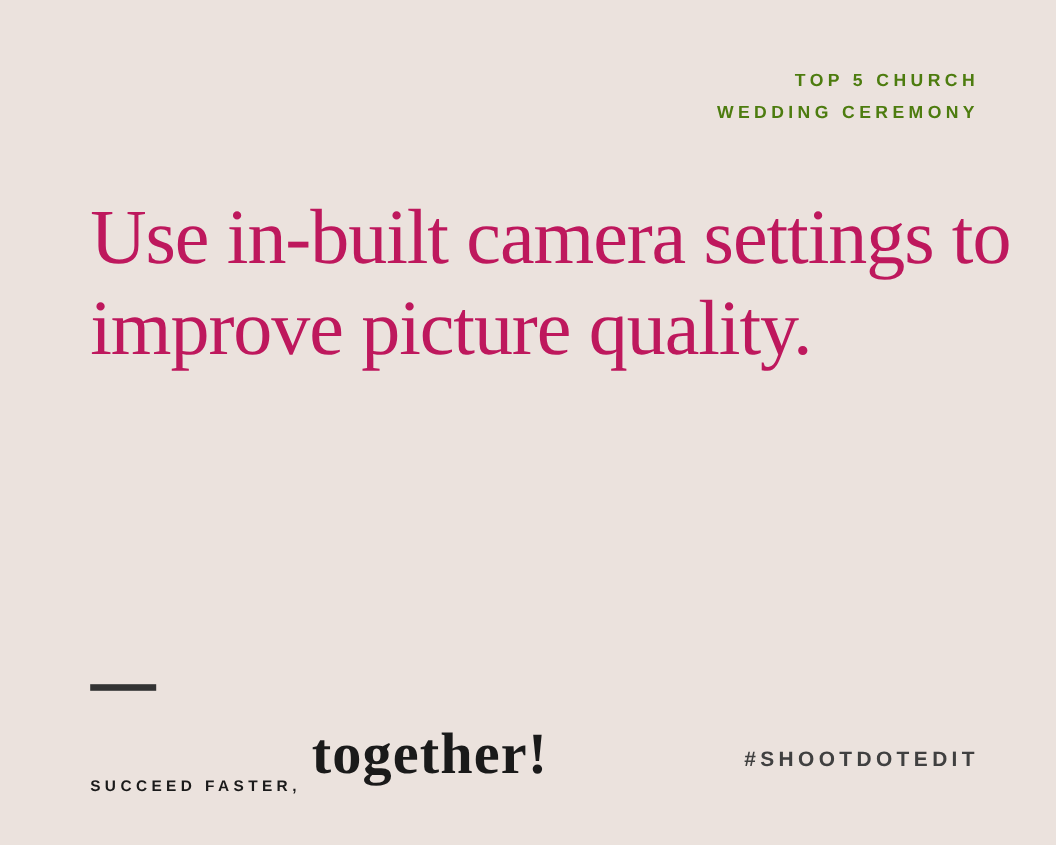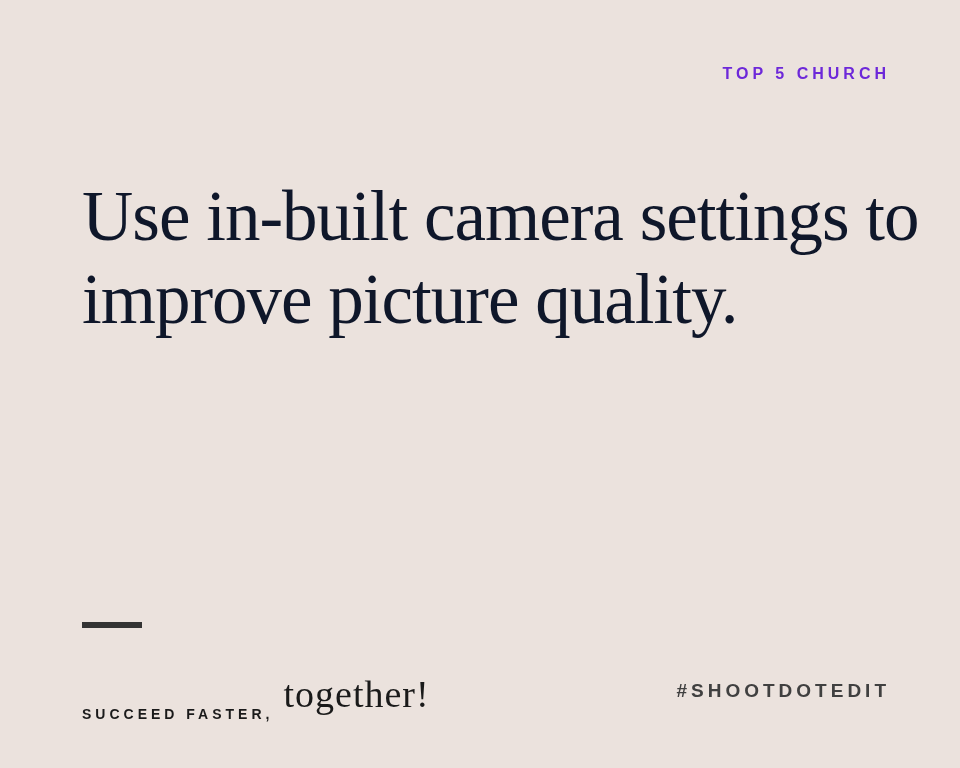--- a/index.html
+++ b/index.html
@@ -17,30 +17,30 @@
     .header-text {
       position: absolute;
       top: 60px;
       right: 70px;
       text-align: right;
       font-family: Arial, sans-serif;
       font-weight: bold;
       font-size: 16px;
       letter-spacing: 4px;
       line-height: 1.8;
-      color: #6d28d9;
+      color: #4d7c0f;
     }
     .main-headline {
       position: absolute;
       top: 175px;
       left: 82px;
       font-family: Georgia, 'Times New Roman', serif;
       font-size: 71px;
       line-height: 1.17;
-      color: #0f172a;
+      color: #be185d;
       font-weight: normal;
       letter-spacing: -1px;
     }
     .divider-line {
       position: absolute;
       top: 622px;
       left: 82px;
       width: 60px;
       height: 6px;
       background-color: #333333;
@@ -56,44 +56,45 @@
       font-family: Arial, sans-serif;
       font-weight: bold;
       font-size: 14px;
       letter-spacing: 4px;
       color: #1a1a1a;
       text-transform: uppercase;
       margin-right: 10px;
     }
     .tagline-script {
       font-family: 'Brush Script MT', cursive;
-      font-size: 38px;
+      font-size: 53px;
       color: #1a1a1a;
       position: relative;
       top: -6px;
-      font-weight: normal;
+      font-weight: bold;
       letter-spacing: 1px;
     }
     .hashtag {
       position: absolute;
       bottom: 66px;
       right: 70px;
       font-family: Arial, sans-serif;
       font-weight: bold;
       font-size: 19px;
       letter-spacing: 4px;
       color: #404040;
       text-transform: uppercase;
     }
   </style>
 </head>
 <body>
 
 <div class="header-text">
   <div>TOP 5 CHURCH</div>
+  <div>WEDDING CEREMONY</div>
 </div>
 
 <div class="main-headline">Use in-built camera settings to improve picture quality.</div>
 
 <div class="divider-line"></div>
 
 <div class="tagline-container">
   <span class="tagline-plain">SUCCEED FASTER,</span>
   <span class="tagline-script">together!</span>
 </div>

